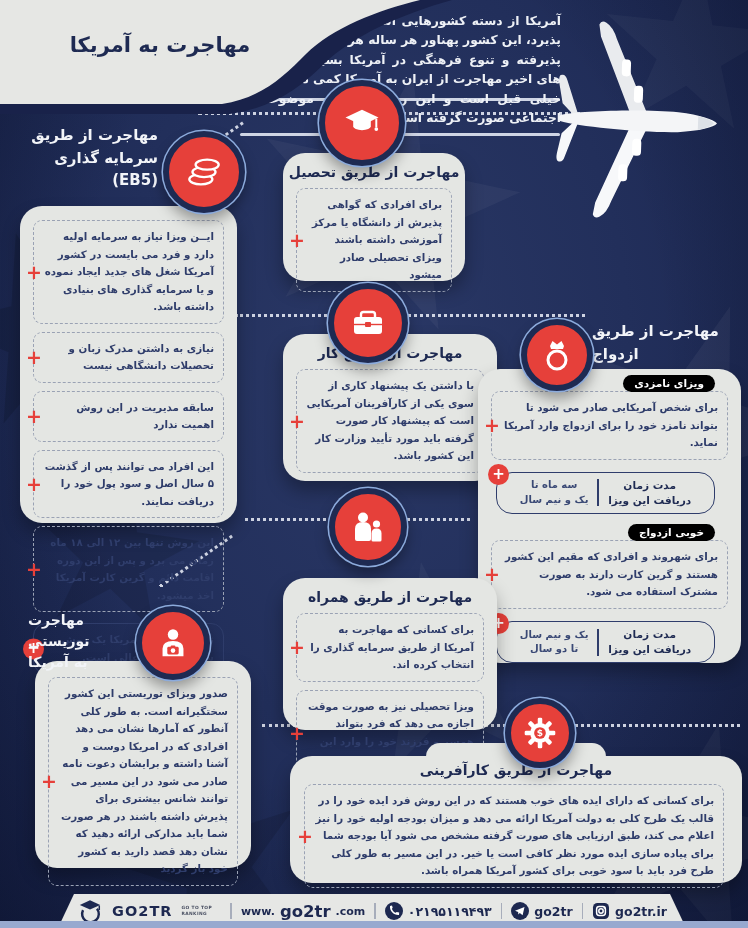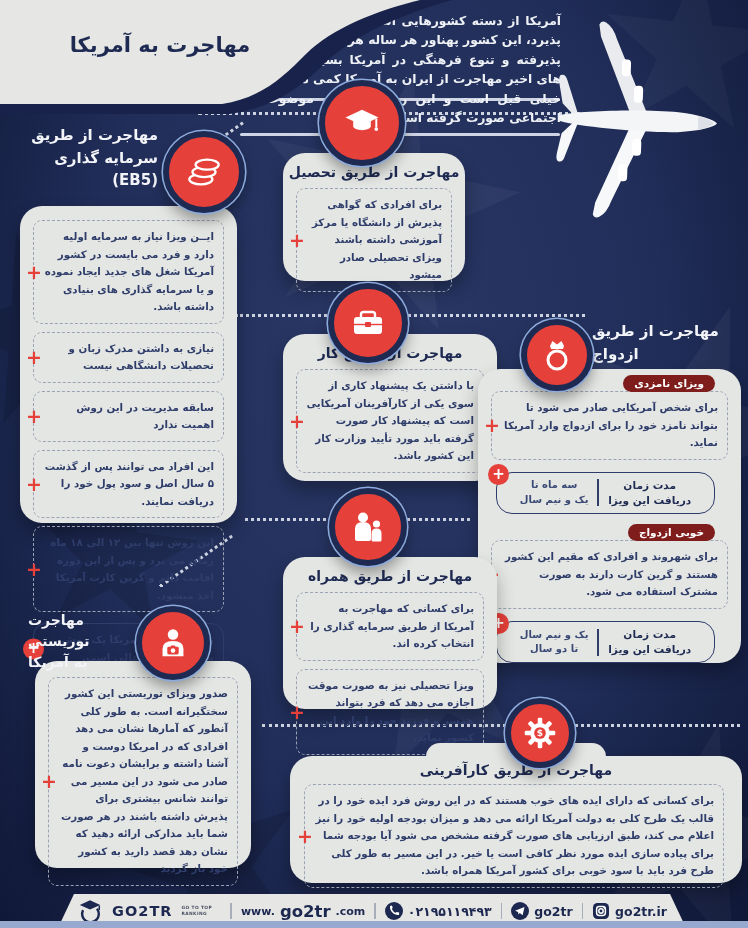--- a/index.html
+++ b/index.html
@@ -20,21 +20,21 @@
   .card{position:absolute;background:#e4e6e3;border-radius:22px;box-shadow:0 10px 18px rgba(0,0,0,.30);z-index:3;direction:rtl;overflow:visible;}
   .card-title{font-weight:700;color:#1e2a52;text-align:center;font-size:14px;padding-top:11px;}
   .ditem{position:relative;border:1.6px dashed #9aa2b4;border-radius:9px;margin:8px 13px 0;
          padding:7px 9px;font-size:10.3px;font-weight:700;color:#2f3d6b;line-height:1.7;text-align:right;}
   .plus{position:absolute;left:-8px;top:50%;transform:translateY(-50%);color:#e6403a;font-size:19px;font-weight:700;line-height:1;}
   .hitem{position:relative;border:1.8px solid #2f3d6b;border-radius:13px;margin:11px 13px 0;
          padding:7px 9px;font-size:10.3px;font-weight:700;color:#2f3d6b;line-height:1.7;text-align:right;}
   .cplus{position:absolute;left:-11px;top:50%;transform:translateY(-50%);width:21px;height:21px;border-radius:50%;
          background:#e6403a;color:#fff;display:flex;align-items:center;justify-content:center;font-size:15px;font-weight:700;}
   .sec-title{position:absolute;color:#f2f4f8;font-weight:700;font-size:15px;line-height:1.5;z-index:4;direction:rtl;}
-  .badge{display:inline-block;background:#7f1d1d;color:#fff;font-size:10.5px;font-weight:700;
+  .badge{display:inline-block;background:#000000;color:#fff;font-size:10.5px;font-weight:700;
          padding:2px 11px 3px;border-radius:9px;position:relative;z-index:4;margin:6px 26px -7px 0;}
   .durbox{position:relative;border:1.8px solid #2f3d6b;border-radius:16px;margin:12px 26px 4px 18px;
           display:flex;align-items:center;justify-content:center;padding:5px 8px;gap:9px;}
   .durbox .cplus{top:-9px;left:-9px;transform:none;}
   .durlabel{font-size:10.6px;font-weight:700;color:#1e2a52;text-align:center;line-height:1.45;}
   .durval{font-size:10px;font-weight:700;color:#3a4975;text-align:center;line-height:1.45;}
   .durdiv{width:1.8px;height:27px;background:#2f3d6b;}
   
   #tab-wrap{position:absolute;left:0;top:0;z-index:4;}
   #tab-title{position:absolute;left:14px;top:33px;width:292px;text-align:center;color:#1e2a52;
@@ -222,21 +222,21 @@
   </div>
 
   <div class="ic" style="left:329px;top:488px;width:66px;height:66px;">
     <svg width="40" height="40" viewBox="0 0 40 40">
       <circle cx="15" cy="10.5" r="5" fill="#fff"></circle>
       <path d="M7 32 V22 q0-7 8-7 q8 0 8 7 V32 q0 2-2 2 H9 q-2 0-2-2 Z" fill="#fff"></path>
       <circle cx="28.5" cy="17" r="3.6" fill="#fff"></circle>
       <path d="M23.5 33 V26.5 q0-5 5-5 q5 0 5 5 V33 q0 1.6-1.6 1.6 H25.1 q-1.6 0-1.6-1.6 Z" fill="#fff"></path>
     </svg>
   </div>
-  <div class="card" style="left:283px;top:557px;width:214px;height:152px;">
+  <div class="card" style="left:283px;top:578px;width:214px;height:152px;">
     <div class="card-title">مهاجرت از طریق همراه</div>
     <div class="ditem">
       <span class="plus">+</span>
       <span>برای کسانی که مهاجرت به آمریکا از طریق سرمایه گذاری را انتخاب کرده اند.</span>
     </div>
     <div class="ditem">
       <span class="plus">+</span>
       <span>ویزا تحصیلی نیز به صورت موقت اجازه می دهد که فرد بتواند همسر و فرزند خود را وارد این کشور نماید.</span>
     </div>
   </div>

